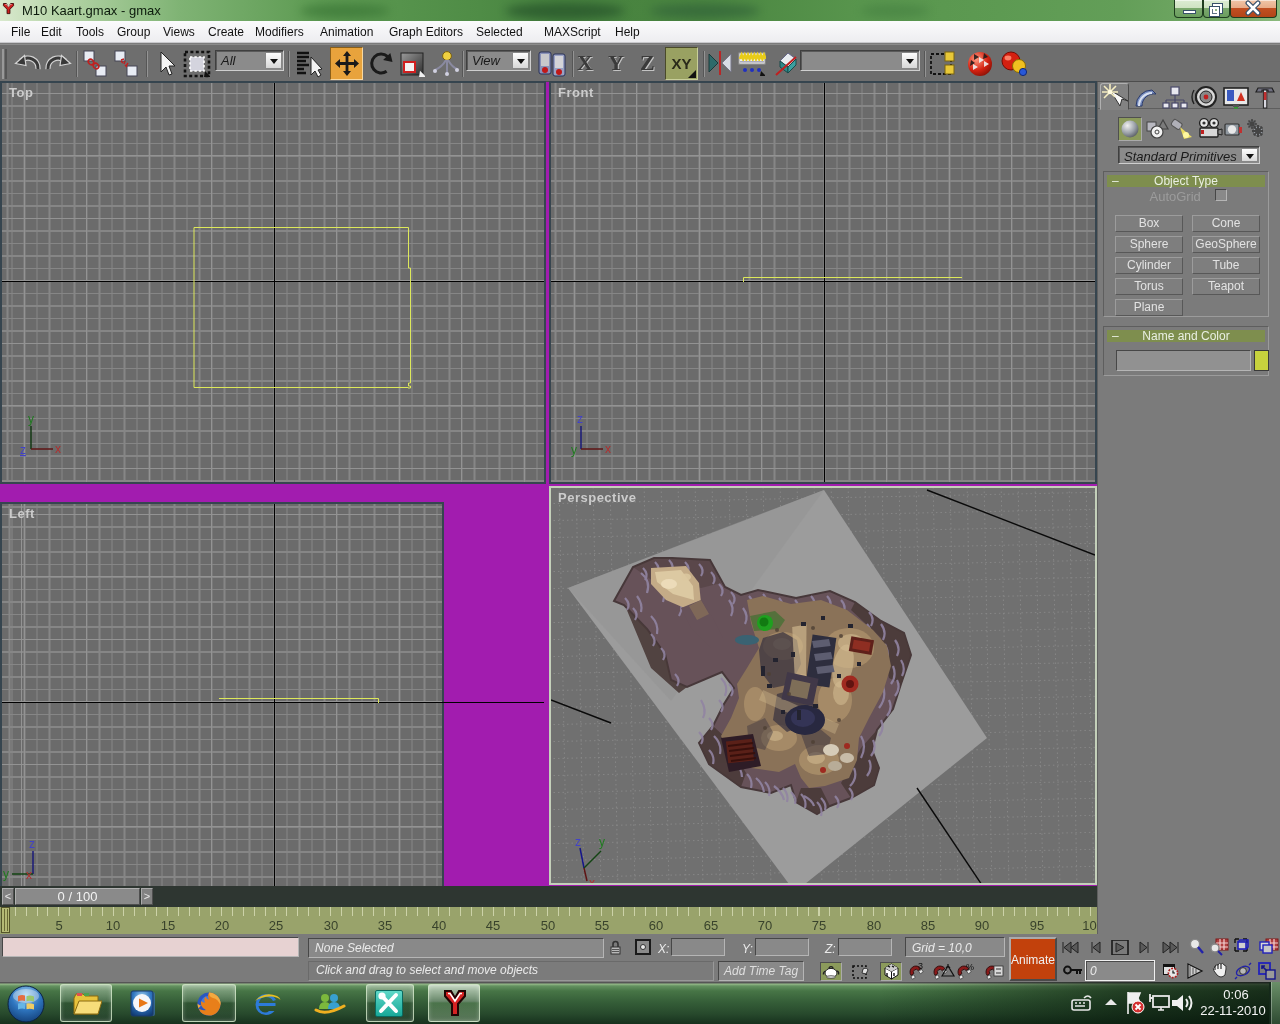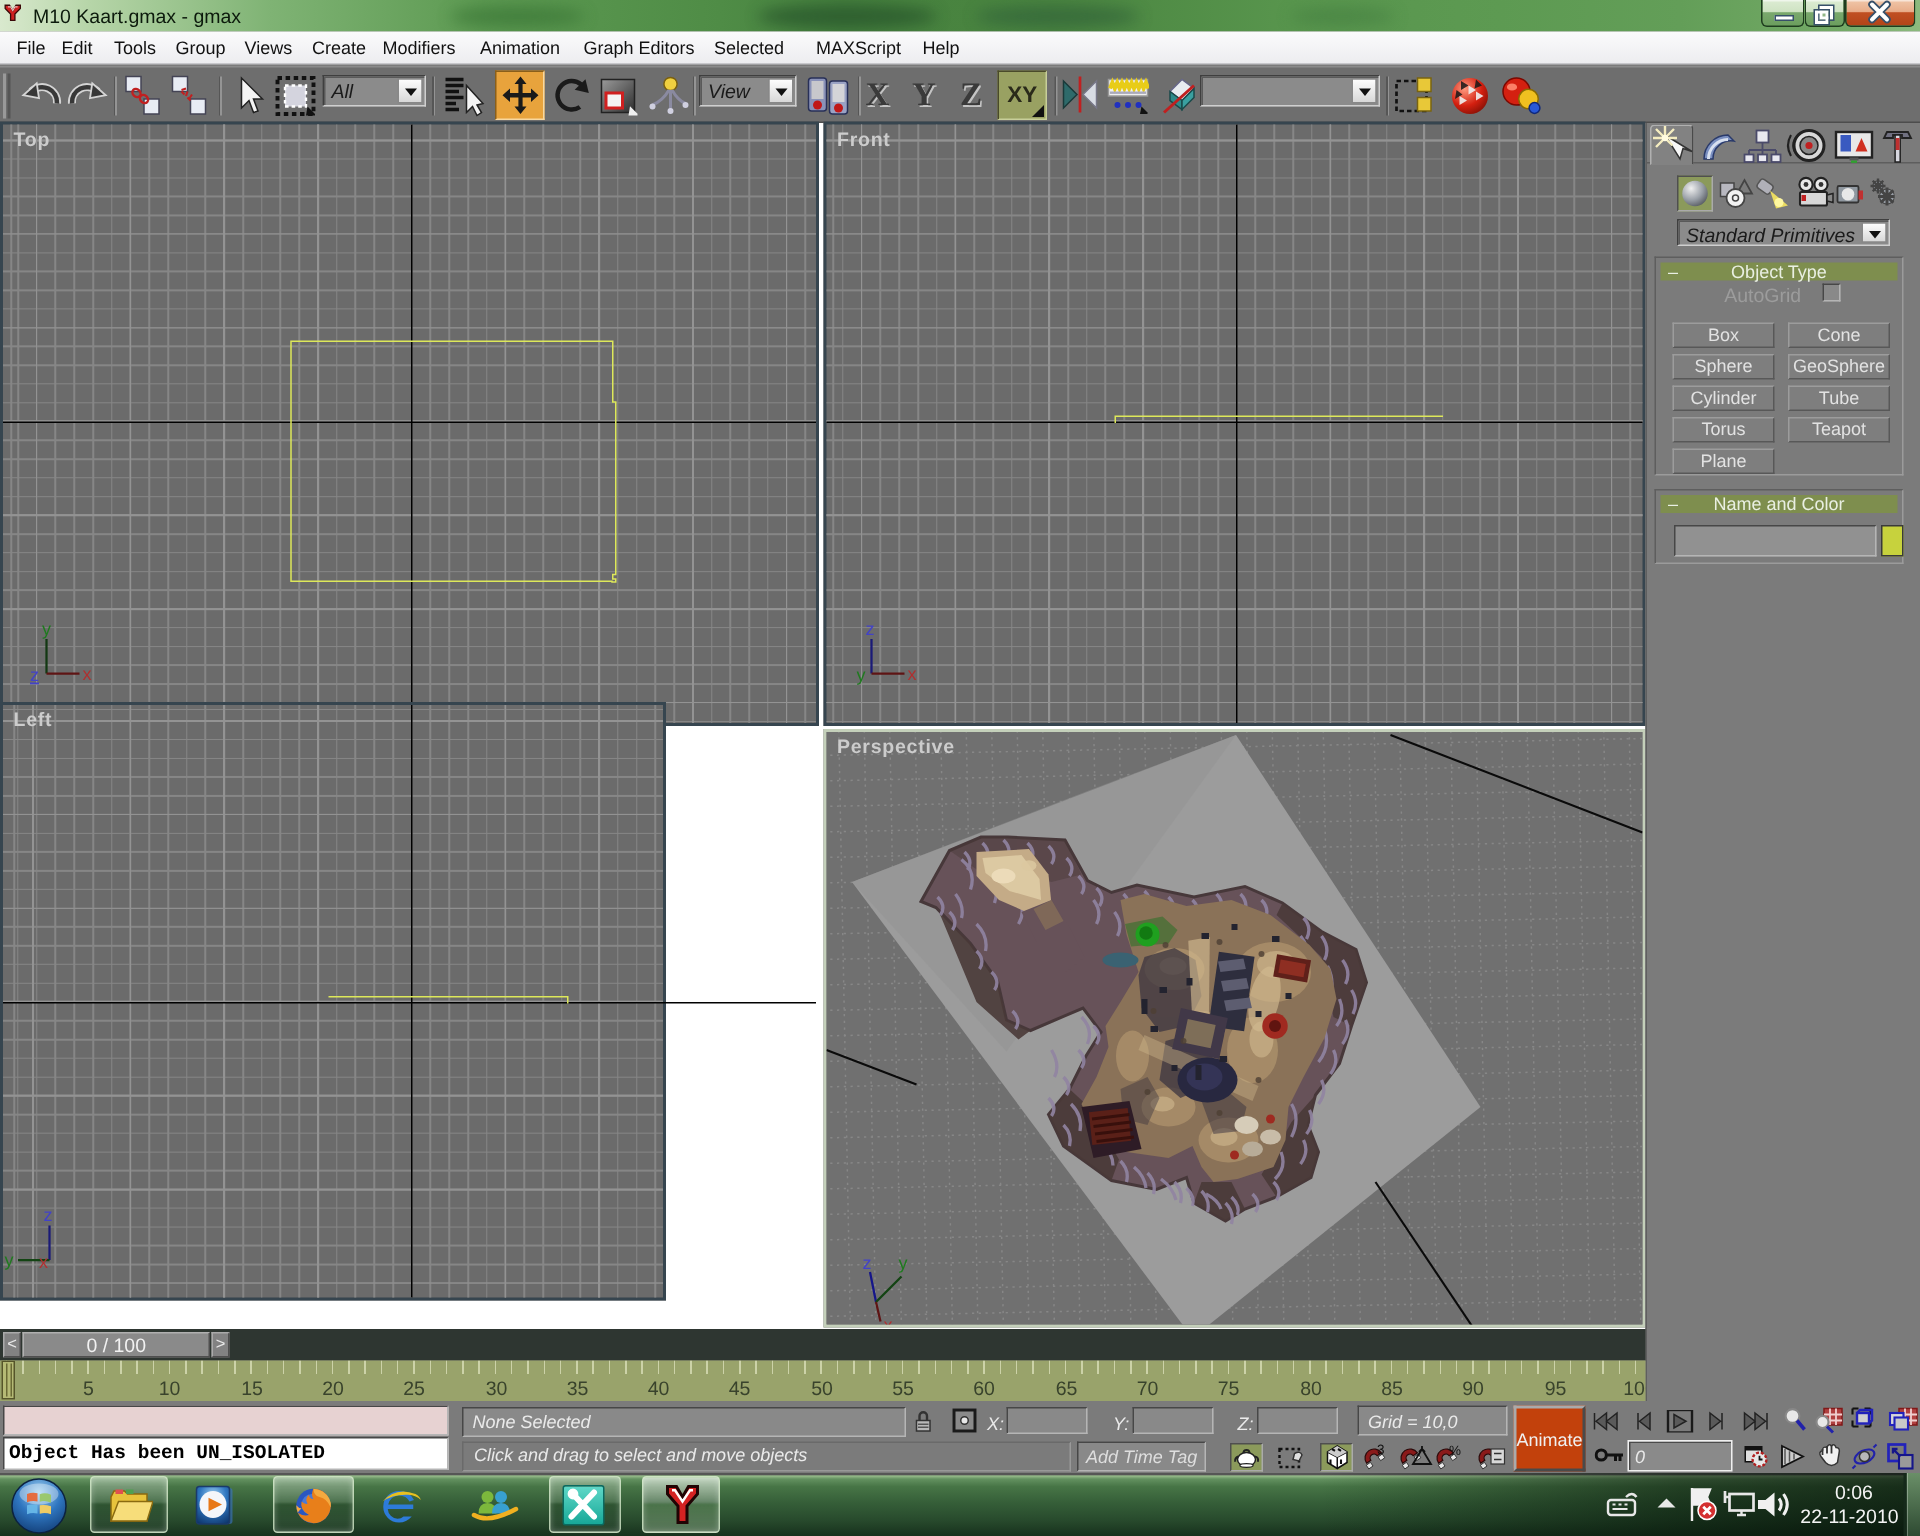--- a/index.html
+++ b/index.html
@@ -26,21 +26,21 @@
 
 
 #toolbar { left:0; top:44px; width:1280px; height:38px; background:#6e6e6e; border-top:1px solid #8b8b8b; border-bottom:1px solid #4d4d4d; }
 .tsep { position:absolute; top:6px; width:2px; height:26px; background:linear-gradient(to right,#565656 50%,#949494 50%); }
 .combo { position:absolute; background:#8b8b8b; border:1px solid; border-color:#3f3f3f #cfcfcf #cfcfcf #3f3f3f; box-shadow:inset 1px 1px 0 #5a5a5a; }
 .combo .cbtn { position:absolute; right:1px; top:1px; bottom:1px; width:17px; background:linear-gradient(#fdfdfd,#d8d8d8); border:1px solid #888; }
 .combo .carr { position:absolute; right:5px; top:7px; width:0; height:0; border:4px solid transparent; border-top:5px solid #111; }
 .combo .ctext { position:absolute; left:5px; top:2px; font-size:13px; color:#1a1a1a;font-style:italic; }
 
 
-#vparea { left:0; top:82px; width:1097px; height:804px; background:#ffffff; }
+#vparea { left:0; top:82px; width:1097px; height:804px; background:#a21caf; }
 .vp { position:absolute; background:#6b6b6b; border:2px solid #36454f; }
 .vp.active { border:2px solid #c4d0ba; }
 .vpgrid { position:absolute; left:0; top:0; right:0; bottom:0;
  background-image:
   repeating-linear-gradient(to right, #939393 0 1px, transparent 1px 62.5px),
   repeating-linear-gradient(to bottom, #939393 0 1px, transparent 1px 62.5px),
   repeating-linear-gradient(to right, #868686 0 1px, transparent 1px 12.5px),
   repeating-linear-gradient(to bottom, #868686 0 1px, transparent 1px 12.5px);
 }
 .vplabel { position:absolute; left:7px; top:2px; font-size:13px; font-weight:bold; color:#cccccc; letter-spacing:0.5px; }
@@ -300,21 +300,21 @@
       <div class="vplabel">Front</div>
       <svg class="abs" style="left:20px;top:330px" width="50" height="45">
         <text x="6" y="10" font-size="12" fill="#4242c8" font-family="Liberation Sans">z</text>
         <line x1="10" y1="13" x2="10" y2="36" stroke="#1a1a78" stroke-width="1.5"></line>
         <line x1="10" y1="36" x2="32" y2="36" stroke="#5e1414" stroke-width="1.5"></line>
         <text x="34" y="40" font-size="12" fill="#b03030" font-family="Liberation Sans">x</text>
         <text x="0" y="41" font-size="12" fill="#1f7a1f" font-family="Liberation Sans">y</text>
       </svg>
     </div>
 
-    <div class="vp" id="vpLeft" style="left:0;top:386px;width:444px;height:399px">
+    <div class="vp" id="vpLeft" style="left:0;top:420px;width:444px;height:399px">
       <div class="vpgrid" style="background-position:22px 10px,10px 10px,9.5px 10px,10px 10px"></div>
       <div class="axline" style="left:272px;top:0;width:1px;height:395px"></div>
       <div class="axline" style="left:0;top:198px;width:542px;height:1px"></div>
       <svg class="abs" style="left:0;top:0" width="542" height="395">
         <path d="M217 194.5 L376.5 194.5 L376.5 199" fill="none" stroke="#dde85a" stroke-width="1"></path>
       </svg>
       <div class="vplabel">Left</div>
       <svg class="abs" style="left:0px;top:334px" width="50" height="45">
         <text x="27" y="10" font-size="12" fill="#4242c8" font-family="Liberation Sans">z</text>
         <line x1="31" y1="13" x2="31" y2="36" stroke="#1a1a78" stroke-width="1.5"></line>
@@ -678,21 +678,20 @@
       <span class="tnum" style="left:1093px">100</span>
     <div style="position:absolute;left:1px;top:0;width:9px;height:26px;background:#b5ba75;border:1px solid #55552a">
       <div style="position:absolute;left:2px;top:1px;width:1px;height:22px;background:#6a6a35"></div>
       <div style="position:absolute;left:5px;top:1px;width:1px;height:22px;background:#6a6a35"></div>
     </div>
   </div>
 
   <div id="statusbar" class="abs">
 
     <div style="position:absolute;left:2px;top:3px;width:297px;height:20px;background:#e7d2d2;border:1px solid;border-color:#474747 #b5b5b5 #b5b5b5 #474747"></div>
-    <div style="position:absolute;left:2px;top:24px;width:297px;height:22px;background:#ffffff;border:1px solid;border-color:#474747 #b5b5b5 #b5b5b5 #474747;font-family:'Liberation Mono',monospace;font-size:13px;font-weight:bold;color:#000;line-height:20px;padding-left:3px">Object Has been UN_ISOLATED</div>
 
     <div class="sunken" style="left:308px;top:4px;width:296px;height:20px"></div>
     <div class="slabel" style="left:315px;top:7px">None Selected</div>
     <div class="slabel" style="left:316px;top:29px">Click and drag to select and move objects</div>
 
     <svg class="abs" style="left:609px;top:6px" width="13" height="15" viewBox="0 0 13 15">
       <rect x="2" y="7" width="9" height="7" fill="#b8b8b8" stroke="#333"></rect>
       <path d="M4 7 V4 a2.5 2.5 0 0 1 5 0 V7" fill="none" stroke="#333" stroke-width="1.6"></path>
       <rect x="3" y="9" width="7" height="1" fill="#555"></rect>
         <rect x="3" y="11" width="7" height="1" fill="#555"></rect>

